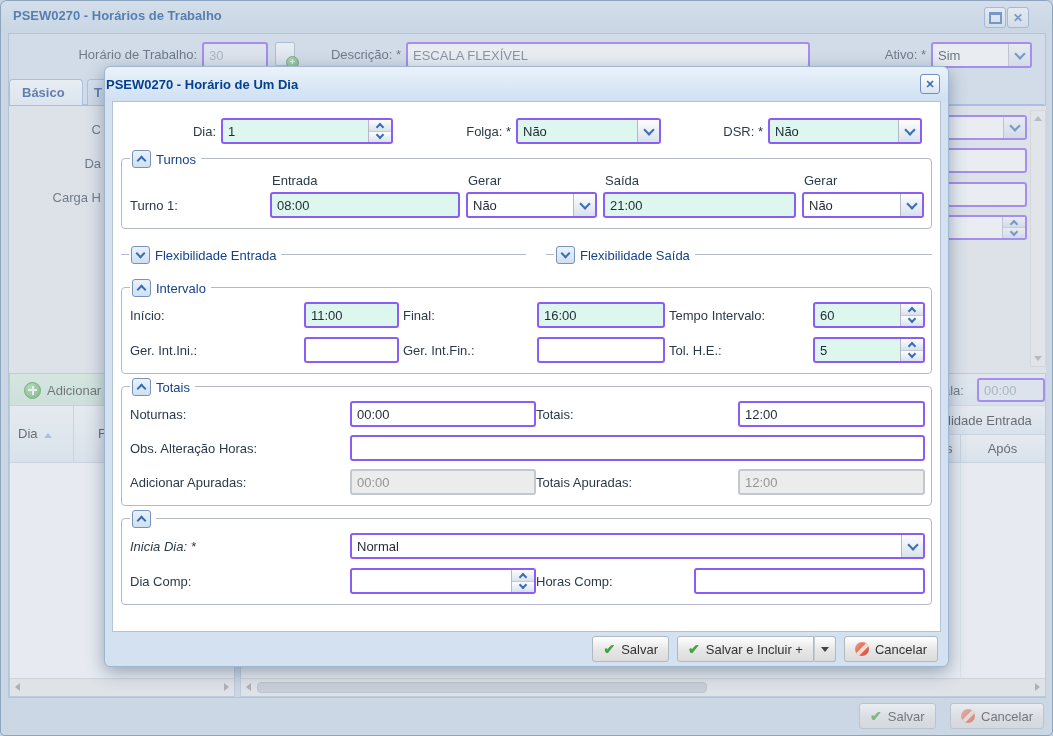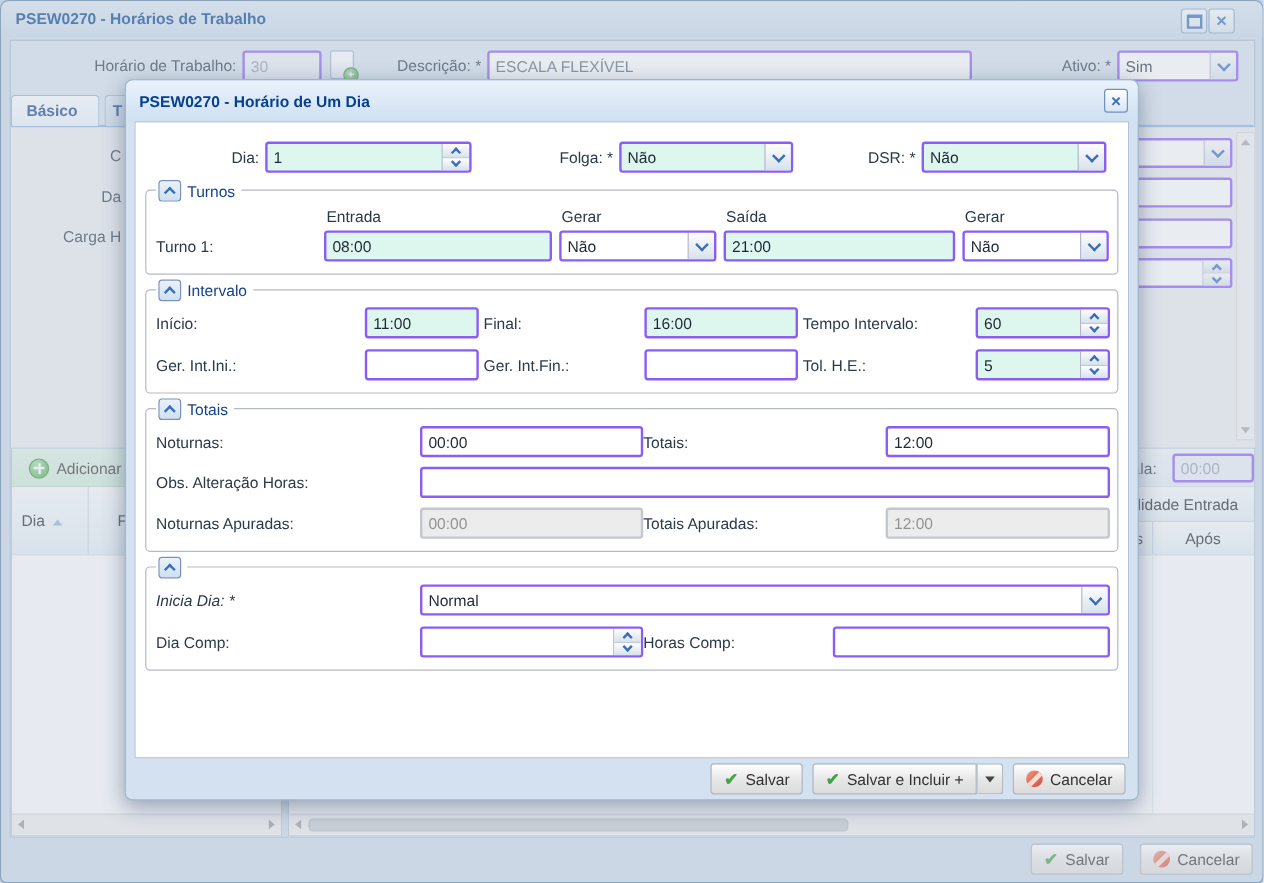--- a/index.html
+++ b/index.html
@@ -93,21 +93,21 @@
   .cancel-ic{width:14px;height:14px;border-radius:50%;
     background:linear-gradient(135deg,#f0a18d 0%,#e2715a 45%,#d9503c 100%);position:relative;overflow:hidden;}
   .cancel-ic::after{content:"";position:absolute;left:-2px;top:5px;width:20px;height:4px;
     background:#f7ddd6;transform:rotate(-45deg);}
   
   .mask{position:absolute;inset:0;background:rgba(203,213,225,0.42);z-index:5;border-radius:7px;}
   
   .dialog{position:absolute;left:103px;top:65px;width:845px;height:601px;z-index:10;
     background:#d3e1f0;border:1px solid #9fb6ce;border-radius:6px;
     box-shadow:0 5px 18px rgba(50,70,100,.45);display:flex;flex-direction:column;box-sizing:border-box;}
-  .dlg-head{height:34px;display:flex;align-items:center;padding:0 8px 0 11px;
+  .dlg-head{height:34px;display:flex;align-items:center;padding:0 8px 0 1px;
     font-weight:bold;color:#04408f;background:linear-gradient(#eaf2fb,#cfe0f1);
     border-radius:6px 6px 0 0;}
   .dlg-close{margin-left:auto;width:18px;height:18px;border:1px solid #7191bc;border-radius:3px;
     background:linear-gradient(#ffffff,#d7e5f4);color:#3a6db8;font-weight:bold;font-size:11px;
     display:flex;align-items:center;justify-content:center;cursor:pointer;}
   .dlg-body{flex:1;margin:0 7px;background:#fff;border:1px solid #b3c3d5;
     padding:12px 8px 0;overflow:hidden;box-sizing:border-box;}
   .dlg-foot{height:34px;display:flex;align-items:center;justify-content:flex-end;gap:8px;padding:0 10px;}
   .splitbtn{display:inline-flex;align-items:stretch;}
   .splitbtn .main{border-radius:3px 0 0 3px;}
@@ -327,20 +327,38 @@
           </div>
           <div class="fld">
             <input value="Não" style="">
             <span class="trigger">
                 <span class="chev down"></span>
               </span>
           </div>
         </div>
       </div>
 
+      <div style="display:flex;gap:20px;margin:16px 0 20px;">
+        <div class="cfs" style="width:405px;">
+          <div class="legend">
+            <span class="fs-toggle">
+                <span class="chev down"></span>
+              </span>
+            <span>Flexibilidade Entrada</span>
+          </div>
+        </div>
+        <div class="cfs" style="flex:1;">
+          <div class="legend">
+            <span class="fs-toggle">
+                <span class="chev down"></span>
+              </span>
+            <span>Flexibilidade Saída</span>
+          </div>
+        </div>
+      </div>
 
       <div class="fs">
         <div class="legend">
           <span class="fs-toggle">
               <span class="chev up"></span>
             </span>
           <span>Intervalo</span>
         </div>
         <div class="igrid">
           <span class="lb" style="display:block;">Início:</span>
@@ -399,21 +417,21 @@
               <input value="00:00" style="">
             </div>
           <span class="lb" style="display:block;">Totais:</span>
           <div class="fld">
               <input value="12:00" style="">
             </div>
           <span class="lb" style="display:block;">Obs. Alteração Horas:</span>
           <div class="fld" style="grid-column:2 / span 3;">
               <input value="" style="">
             </div>
-          <span class="lb" style="display:block;">Noturnas Apuradas:</span>
+          <span class="lb" style="display:block;">Adicionar Apuradas:</span>
           <div class="fld disab">
               <input disabled="" value="00:00" style="">
             </div>
           <span class="lb" style="display:block;">Totais Apuradas:</span>
           <div class="fld disab">
               <input disabled="" value="12:00" style="">
             </div>
         </div>
       </div>
 

